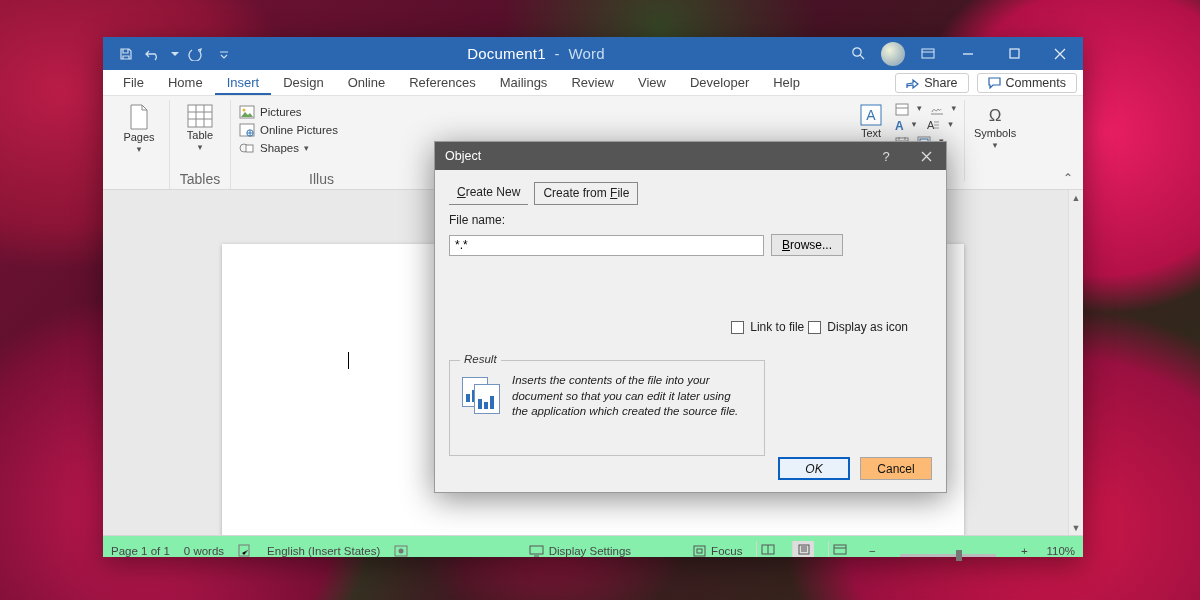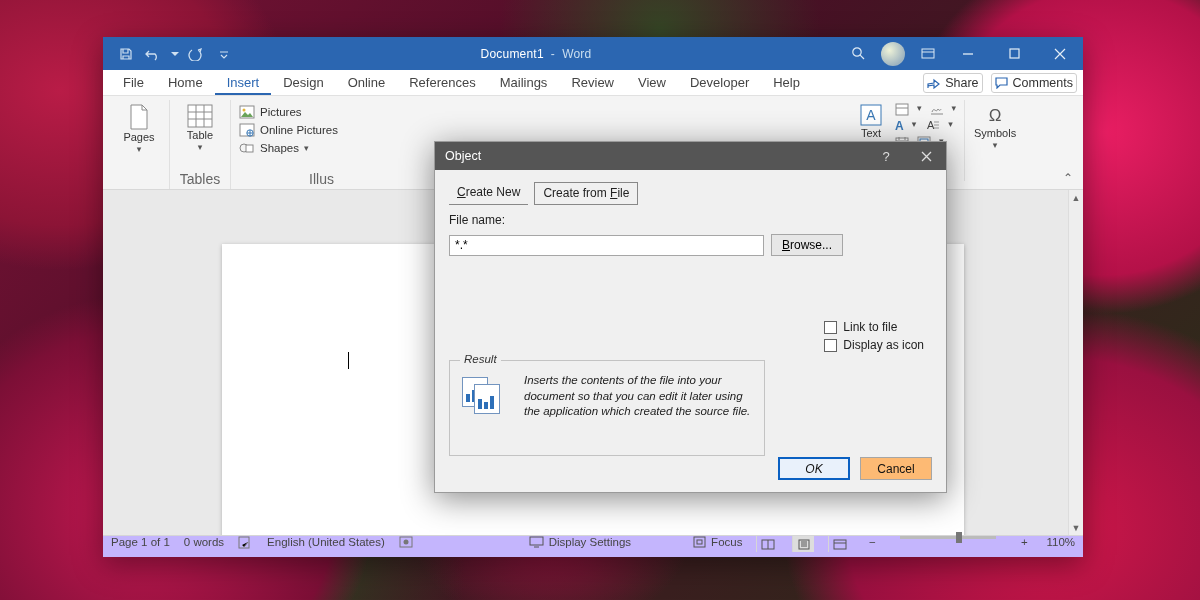--- a/index.html
+++ b/index.html
@@ -21,32 +21,32 @@
 
   .word-window {
     position: absolute; left: 103px; top: 37px; width: 980px; height: 520px;
     background: #fff; box-shadow: 0 8px 28px rgba(0,0,0,.4);
   }
 
   
   .titlebar { height: 33px; background: #2b66b1; display: flex; align-items: center; color: #fff; font-size: 12px; }
   .qat { display: flex; gap: 2px; padding-left: 10px; align-items: center; }
   .qat-btn { width: 26px; height: 24px; display: flex; align-items: center; justify-content: center; color:#cfe0f1; }
-  .titlebar .title { flex:1; text-align:center; font-size: 12px; letter-spacing: .2px; }
+  .titlebar .title { flex:1; text-align:center; font-size: 15px; letter-spacing: .2px; }
   .title-gray { color:#c9def0; }
   .syscontrols { display:flex; align-items:center; }
   .sys { width:46px; height:30px; display:flex; align-items:center; justify-content:center; color:#e4eef7;}
   .avatar { width:24px; height:24px; border-radius:50%; background: radial-gradient(circle at 35% 35%, #eef2d8, #9fb4c0 70%); margin-right:6px;}
 
   
   .menutabs { height: 26px; background:#fff; border-bottom:1px solid #e1e1e1; display:flex; align-items:flex-end; padding:0 6px 0 8px; font-size:13px;}
   .menutabs .tab { padding:4px 12px 5px; color:#444; cursor:default;}
   .menutabs .tab.active { color:#2b66b1; border-bottom:2px solid #2b66b1; padding-bottom:3px;}
   .menutabs .spacer { flex:1;}
-  .pillbtn { border:1px solid #cfcfcf; border-radius:3px; padding:2px 3px; margin-left:8px; margin-bottom:2px; font-size:12.5px; color:#333; display:flex; align-items:center; gap:5px;}
+  .pillbtn { border:1px solid #cfcfcf; border-radius:3px; padding:2px 10px; margin-left:8px; margin-bottom:2px; font-size:12.5px; color:#333; display:flex; align-items:center; gap:5px;}
   .pillbtn .ic { color:#2b66b1;}
 
   
   .ribbon { height: 94px; background:#f4f4f4; border-bottom:1px solid #d8d8d8; display:flex; padding:4px 0 0 6px; position:relative;}
   .grp { border-right:1px solid #e0e0e0; padding:2px 8px 0; display:flex; flex-direction:column; align-items:center;}
   .grp-body { flex:1; display:flex; gap:4px;}
   .grp-lbl { font-size:14px; color:#666; padding:1px 0 2px;}
   .bigbtn { width:44px; display:flex; flex-direction:column; align-items:center; gap:1px; font-size:11px; color:#333; padding-top:2px;}
   .bigbtn .caret { font-size:9px; color:#555;}
   .smallstack { display:flex; flex-direction:column; gap:2px; font-size:11.5px; color:#333; padding-top:2px;}
@@ -58,47 +58,47 @@
 
   
   .docarea { position:absolute; top:153px; bottom:22px; left:0; right:0; background:#e9e9e9; display:flex; justify-content:center; overflow:hidden;}
   .docarea .scrollbar { position:absolute; right:0; top:0; bottom:0; width:15px; background:#eee; border-left:1px solid #ddd;}
   .docarea .scrollbar .up, .docarea .scrollbar .dn { height:15px; display:flex; align-items:center; justify-content:center; font-size:9px; color:#666;}
   .docarea .scrollbar .dn { position:absolute; bottom:0; width:100%;}
   .page { margin-top:54px; width:742px; height:900px; background:#fff; box-shadow:0 1px 4px rgba(0,0,0,.25); position:relative;}
   .cursor { position:absolute; left:126px; top:108px; width:1px; height:17px; background:#000;}
 
   
-  .status { position:absolute; left:0; right:0; bottom:0; height:22px; background:#c4b5fd; border-top:1px solid #d6d6d6; display:flex; align-items:flex-start; font-size:11.5px; color:#454545; padding:0 8px; gap:14px;}
+  .status { position:absolute; left:0; right:0; bottom:0; height:22px; background:#86efac; border-top:1px solid #d6d6d6; display:flex; align-items:flex-end; font-size:11.5px; color:#454545; padding:0 8px; gap:14px;}
   .status .sp { flex:1;}
   .status .seg { display:flex; align-items:center; gap:5px;margin-left:48px;}
   .viewbtn { width:22px; height:16px; display:flex; align-items:center; justify-content:center; border-left:1px solid #d6d6d6;}
   .zoomslider { width:96px; height:3px; background:#bbb; position:relative; margin:0 6px;}
   .zoomslider .thumb { position:absolute; left:58%; top:-4px; width:6px; height:11px; background:#777;}
 
   
   .dialog { position:absolute; left:331px; top:104px; width:513px; height:352px; background:#f0f0f0; border:1px solid #9a9a9a; box-shadow:0 6px 30px rgba(0,0,0,.45);}
   .dlg-title { height:28px; background:#555; color:#fff; display:flex; align-items:center; font-size:12.5px; padding-left:10px;}
   .dlg-title .sp2{flex:1;}
   .dlg-title .tb { width:40px; height:28px; display:flex; align-items:center; justify-content:center; color:#ddd; font-size:13px;}
   .dlg-body { padding:12px 14px 10px; position:relative; height:calc(100% - 28px); font-size:12px; color:#222;}
   .dlgtabs { display:flex; gap:6px; margin-bottom:8px;}
   .dlgtab { padding:3px 8px 4px; font-size:12px; color:#222;}
   .dlgtab u { text-decoration:underline;}
   .dlgtab.active { border:1px solid #888; background:#f0f0f0;}
   .dlgtab:not(.active) { border-bottom:1px solid #888;}
   .fnrow { display:flex; align-items:center; gap:7px; margin-top:2px;}
   .fnrow input { width:315px; height:21px; border:1px solid #a6a6a6; padding:2px 5px; font-size:12px; background:#fff;}
   .browse { height:22px; width:72px; border:1px solid #a6a6a6; background:#e7e7e7; font-size:12px;}
-  .checks { position:absolute; right:22px; top:150px; display:flex; flex-direction:column; gap:4px; font-size:12px;}
+  .checks { position:absolute; right:38px; top:150px; display:flex; flex-direction:row; gap:4px; font-size:12px;}
   .checks label { display:flex; align-items:center; gap:6px;}
   .chk { width:13px; height:13px; border:1px solid #626262; background:#fff;}
   .result { position:absolute; left:14px; top:190px; width:316px; height:96px; border:1px solid #c3c3c3;font-style:italic;}
   .result .lg { position:absolute; left:10px; top:-8px; background:#f0f0f0; padding:0 4px; font-size:11.5px; color:#333;}
-  .result .content { display:flex; padding:12px 10px 10px 12px; gap:10px;justify-content:space-between;}
+  .result .content { display:flex; padding:12px 10px 10px 12px; gap:10px;}
   .result-ic { width:40px; height:38px; margin-top:4px; position:relative;}
   .result-ic .sheet { position:absolute; width:26px; height:30px; background:#fff; border:1px solid #7294bf;}
   .result-ic .s1 { left:0; top:0;}
   .result-ic .s2 { left:12px; top:7px;}
   .result-ic .bar { position:absolute; bottom:4px; left:3px; width:4px; background:#2d6fb8;}
   .result-text { font-size:11.5px; color:#222; line-height:1.35; width:230px;}
   .dlg-buttons { position:absolute; right:14px; bottom:12px; display:flex; gap:10px;}
   .dlg-buttons button { width:72px; height:23px; font-size:12px;}
   .btn-ok { border:2px solid #0a60c2; background:#e9f1fb; color:#111;font-style:italic;}
   .btn-cancel { border:1px solid #a6a6a6; background:#fdba74; color:#111;}
@@ -355,21 +355,21 @@
 
   <div class="status">
     <span>Page 1 of 1</span>
     <span>0 words</span>
     <span>
         <svg width="15" height="13" viewBox="0 0 15 13">
           <rect x="1" y="1" width="10" height="11" fill="none" stroke="#777"></rect>
           <path stroke="#777" d="M4 9l2 2 4-5"></path>
         </svg>
       </span>
-    <span>English (United States)</span>
+    <span>English (Insert States)</span>
     <span>
         <svg width="14" height="12" viewBox="0 0 14 12">
           <rect x="1" y="1" width="12" height="10" fill="none" stroke="#777"></rect>
           <circle cx="7" cy="6" r="2.5" fill="#777"></circle>
         </svg>
       </span>
     <div class="sp"></div>
     <div class="seg">
       <svg width="15" height="12" viewBox="0 0 15 12">
           <rect x="1" y="1" width="13" height="8" fill="none" stroke="#555"></rect>

